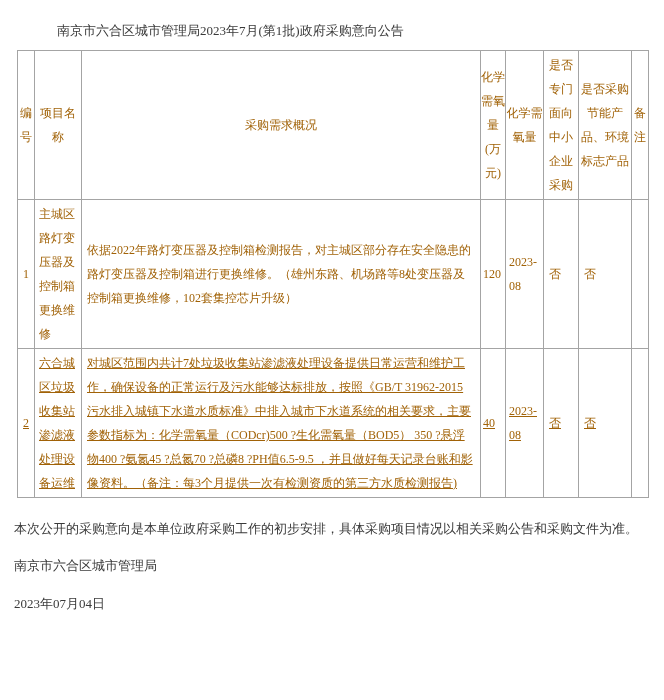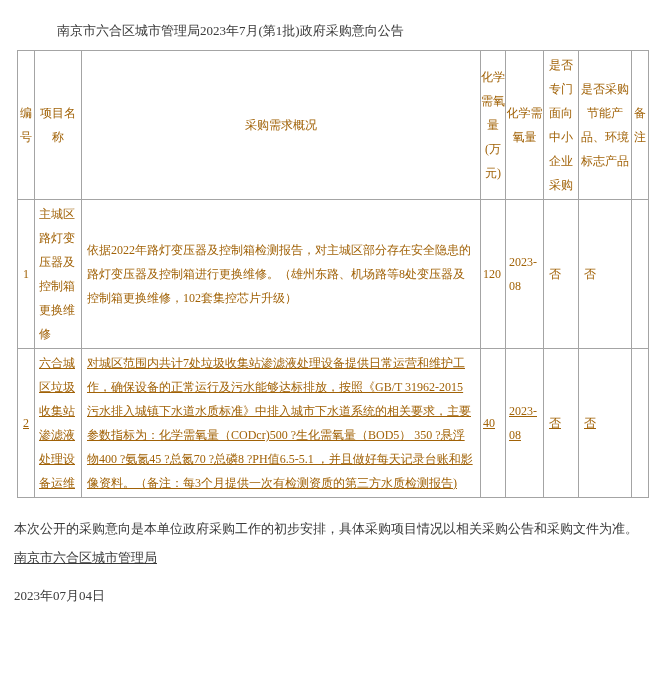--- a/index.html
+++ b/index.html
@@ -15,21 +15,21 @@
     padding: 10px 14px 16px 14px;
     font-family: "Liberation Serif", "DejaVu Serif", serif;
     color: #3a3a3a;
     font-size: 13px;
   }
   p { margin: 0; }
   .line-prefix   { line-height: 25px; }
   .line-title    { margin-top: 8px;  line-height: 25px; margin-left: 43px; }
   .para-intro    { margin-top: 15px; line-height: 25px; }
   .para-footer   { margin-top: 18px; line-height: 25px; }
-  .line-agency   { margin-top: 4px; line-height: 25px; text-decoration: underline; }
+  .line-agency   { margin-top: 12px; line-height: 25px; }
   .line-date     { margin-top: 13px; line-height: 25px; }
 
   table.proc {
     border-collapse: collapse;
     table-layout: fixed;
     width: 631px;
     margin: 7px 0 0 3px;
     font-size: 12px;
   }
   .proc th, .proc td {
@@ -94,21 +94,21 @@
         <td class="c-sum">依据2022年路灯变压器及控制箱检测报告，对主城区部分存在安全隐患的路灯变压器及控制箱进行更换维修。（雄州东路、机场路等8处变压器及控制箱更换维修，102套集控芯片升级）</td>
         <td class="c-budget">120</td>
         <td class="c-month">2023-08</td>
         <td class="c-sme">否</td>
         <td class="c-green">否</td>
         <td class="c-remark"></td>
       </tr>
       <tr class="row-2">
         <td class="c-no">2</td>
         <td class="c-name">六合城区垃圾收集站渗滤液处理设备运维</td>
-        <td class="c-sum">对城区范围内共计7处垃圾收集站渗滤液处理设备提供日常运营和维护工作，确保设备的正常运行及污水能够达标排放，按照《GB/T 31962-2015污水排入城镇下水道水质标准》中排入城市下水道系统的相关要求，主要参数指标为：化学需氧量（CODcr)500 ?生化需氧量（BOD5） 350 ?悬浮物400 ?氨氮45 ?总氮70 ?总磷8 ?PH值6.5-5.1 ，并且做好每天记录台账和影像资料。（备注：每3个月提供一次有检测资质的第三方水质检测报告)</td>
+        <td class="c-sum">对城区范围内共计7处垃圾收集站渗滤液处理设备提供日常运营和维护工作，确保设备的正常运行及污水能够达标排放，按照《GB/T 31962-2015污水排入城镇下水道水质标准》中排入城市下水道系统的相关要求，主要参数指标为：化学需氧量（CODcr)500 ?生化需氧量（BOD5） 350 ?悬浮物400 ?氨氮45 ?总氮70 ?总磷8 ?PH值6.5-9.5 ，并且做好每天记录台账和影像资料。（备注：每3个月提供一次有检测资质的第三方水质检测报告)</td>
         <td class="c-budget">40</td>
         <td class="c-month">2023-08</td>
         <td class="c-sme">否</td>
         <td class="c-green">否</td>
         <td class="c-remark"></td>
       </tr>
     </tbody>
   </table>
 
   <p class="para-footer">本次公开的采购意向是本单位政府采购工作的初步安排，具体采购项目情况以相关采购公告和采购文件为准。</p>

